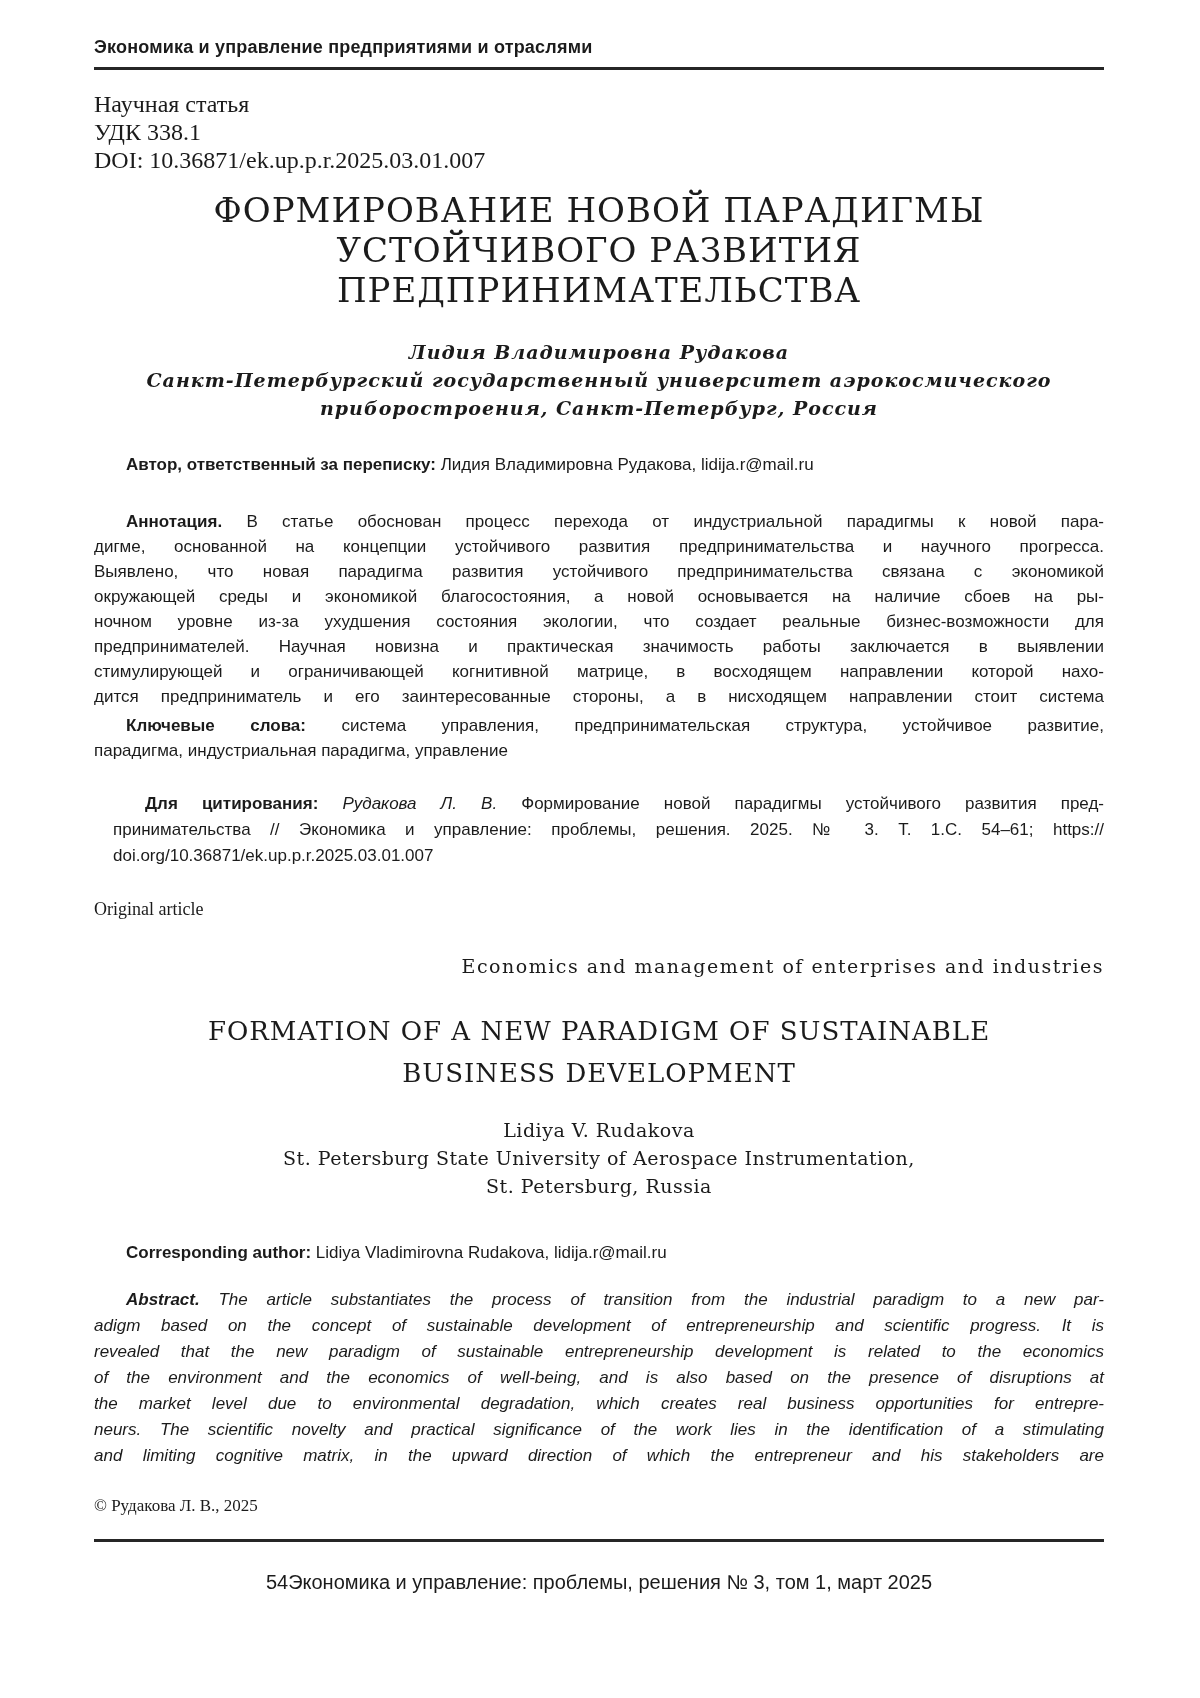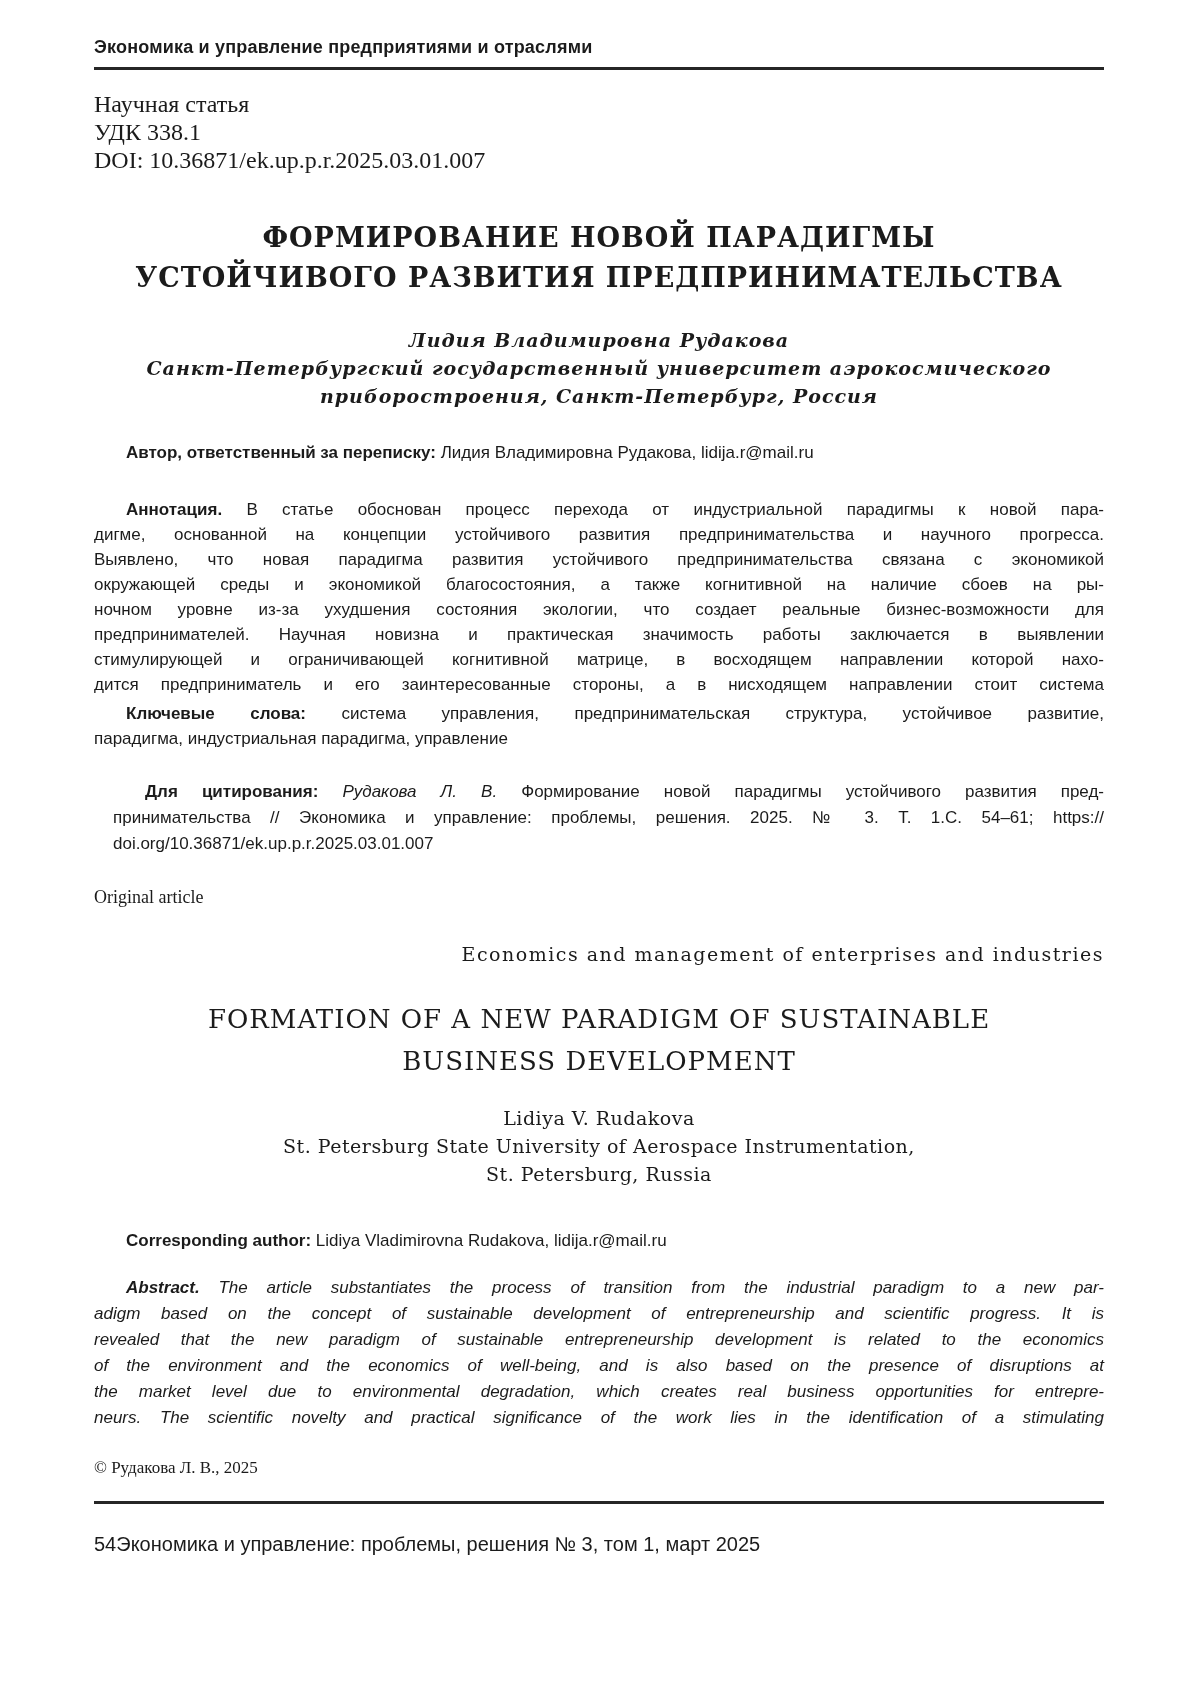--- a/index.html
+++ b/index.html
@@ -19,23 +19,23 @@
   }
   .rule{height:3px;background:var(--rule,#262626);}
   .rule-top{margin-top:8px;}
   .rule-bottom{margin-top:22px;}
   .meta{
     margin-top:20px;
     font-family:"Liberation Serif",serif;
     font-size:24px;line-height:28px;
   }
   .title-ru{
-    margin-top:44px;
+    margin-top:16px;
     font-family:"DejaVu Serif",serif;
-    font-weight:700;font-size:27px;line-height:40px;letter-spacing:1px;
+    font-weight:400;font-size:34px;line-height:40px;letter-spacing:1px;
   }
   .authors-ru{
     margin-top:28px;
     font-family:"DejaVu Serif",serif;
     font-style:italic;font-weight:700;
     font-size:19px;line-height:28px;letter-spacing:1px;
   }
   .para{
     font-family:Liberation Sans, sans-serif;
     font-size:17px;line-height:25px;
@@ -69,21 +69,21 @@
   .abs-en{margin-top:22px;line-height:26px;font-style:italic;}
   .copyright{
     margin-top:26px;
     font-family:"Liberation Serif",serif;
     font-size:17px;line-height:22px;
   }
   .footer{
     margin-top:26px;
     font-family:"Liberation Sans",sans-serif;
     font-size:20px;line-height:28px;
-    display:flex;justify-content:flex-start;align-items:baseline;
+    display:flex;justify-content:center;align-items:baseline;
   }
   
   .line{min-height:1em;}
   .p-just .line{text-align:justify;text-align-last:justify;}
   .p-just .line.last{text-align-last:auto;}
   .p-just.just-all .line.last{text-align-last:justify;}
   .p-center .line{text-align:center;}
   .p-first-indent .line:first-child{text-indent:32px;}
   .b{font-weight:700;}
   .i{font-style:italic;}
@@ -114,21 +114,21 @@
     </div>
 
   <div class="para corr-ru p-first-indent">
       <div class="line last"><span class="b">Автор, ответственный за переписку:</span><span> Лидия Владимировна Рудакова, lidija.r@mail.ru</span></div>
     </div>
 
   <div class="para abs-ru p-just p-first-indent">
       <div class="line"><span class="b">Аннотация.</span><span> В статье обоснован процесс перехода от индустриальной парадигмы к новой пара-</span></div>
       <div class="line">дигме, основанной на концепции устойчивого развития предпринимательства и научного прогресса.</div>
       <div class="line">Выявлено, что новая парадигма развития устойчивого предпринимательства связана с экономикой</div>
-      <div class="line">окружающей среды и экономикой благосостояния, а также когнитивной на наличие сбоев на ры-</div>
+      <div class="line">окружающей среды и экономикой благосостояния, а новой основывается на наличие сбоев на ры-</div>
       <div class="line">ночном уровне из-за ухудшения состояния экологии, что создает реальные бизнес-возможности для</div>
       <div class="line">предпринимателей. Научная новизна и практическая значимость работы заключается в выявлении</div>
       <div class="line">стимулирующей и ограничивающей когнитивной матрице, в восходящем направлении которой нахо-</div>
       <div class="line">дится предприниматель и его заинтересованные стороны, а в нисходящем направлении стоит система</div>
     </div>
 
   <div class="para kw p-just p-first-indent">
       <div class="line"><span class="b">Ключевые слова:</span><span> система управления, предпринимательская структура, устойчивое развитие,</span></div>
       <div class="line last">парадигма, индустриальная парадигма, управление</div>
     </div>
@@ -158,20 +158,21 @@
       <div class="line last"><span class="b">Corresponding author:</span><span> Lidiya Vladimirovna Rudakova, lidija.r@mail.ru</span></div>
     </div>
 
   <div class="para abs-en p-just just-all p-first-indent">
       <div class="line"><span class="b">Abstract.</span><span> The article substantiates the process of transition from the industrial paradigm to a new par-</span></div>
       <div class="line">adigm based on the concept of sustainable development of entrepreneurship and scientific progress. It is</div>
       <div class="line">revealed that the new paradigm of sustainable entrepreneurship development is related to the economics</div>
       <div class="line">of the environment and the economics of well-being, and is also based on the presence of disruptions at</div>
       <div class="line">the market level due to environmental degradation, which creates real business opportunities for entrepre-</div>
       <div class="line">neurs. The scientific novelty and practical significance of the work lies in the identification of a stimulating</div>
+      <div class="line last">and limiting cognitive matrix, in the upward direction of which the entrepreneur and his stakeholders are</div>
     </div>
 
   <div class="copyright">© Рудакова Л. В., 2025</div>
 
   <div class="rule rule-bottom"></div>
 
   <div class="footer">
     <span>54</span>
     <span>Экономика и управление: проблемы, решения № 3, том 1, март 2025</span>
   </div>

